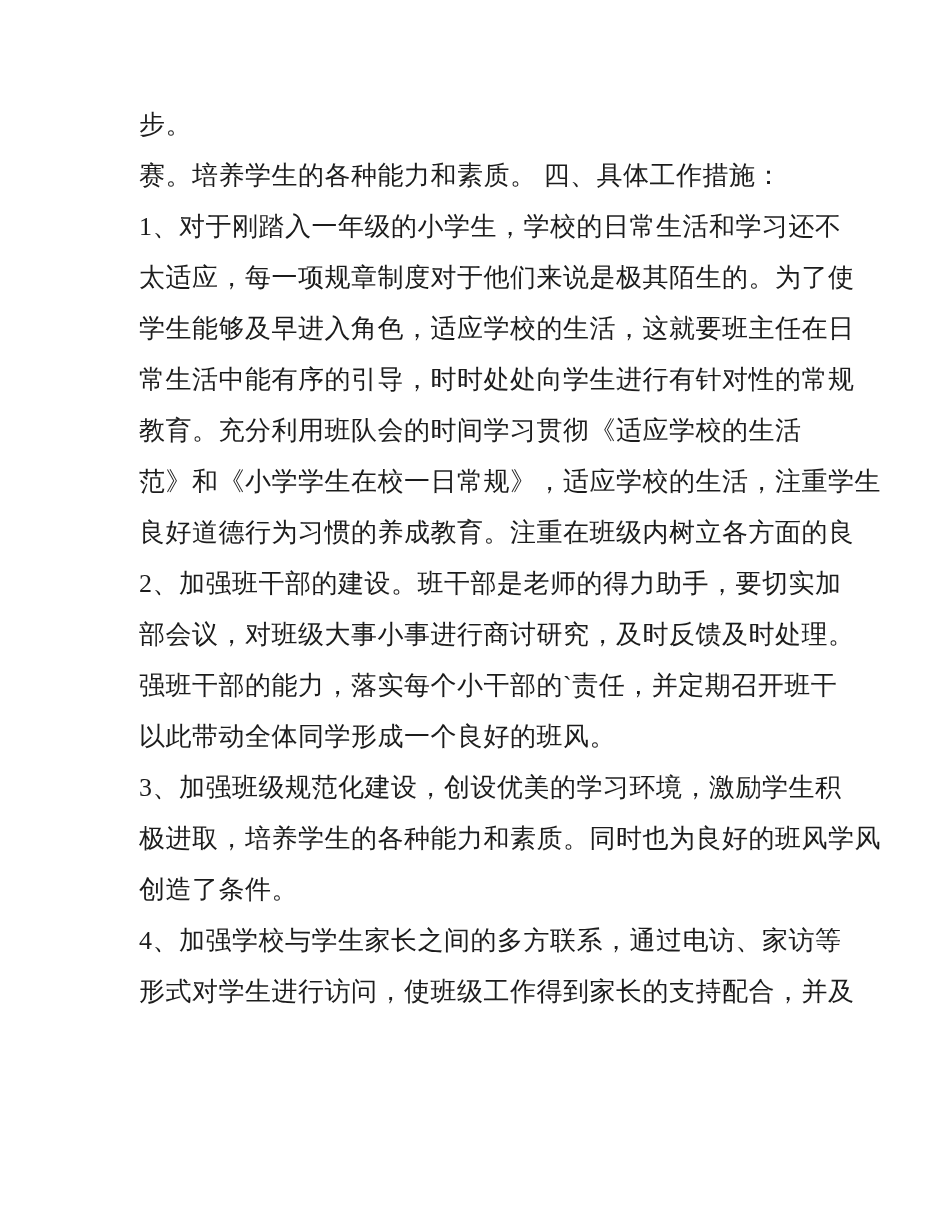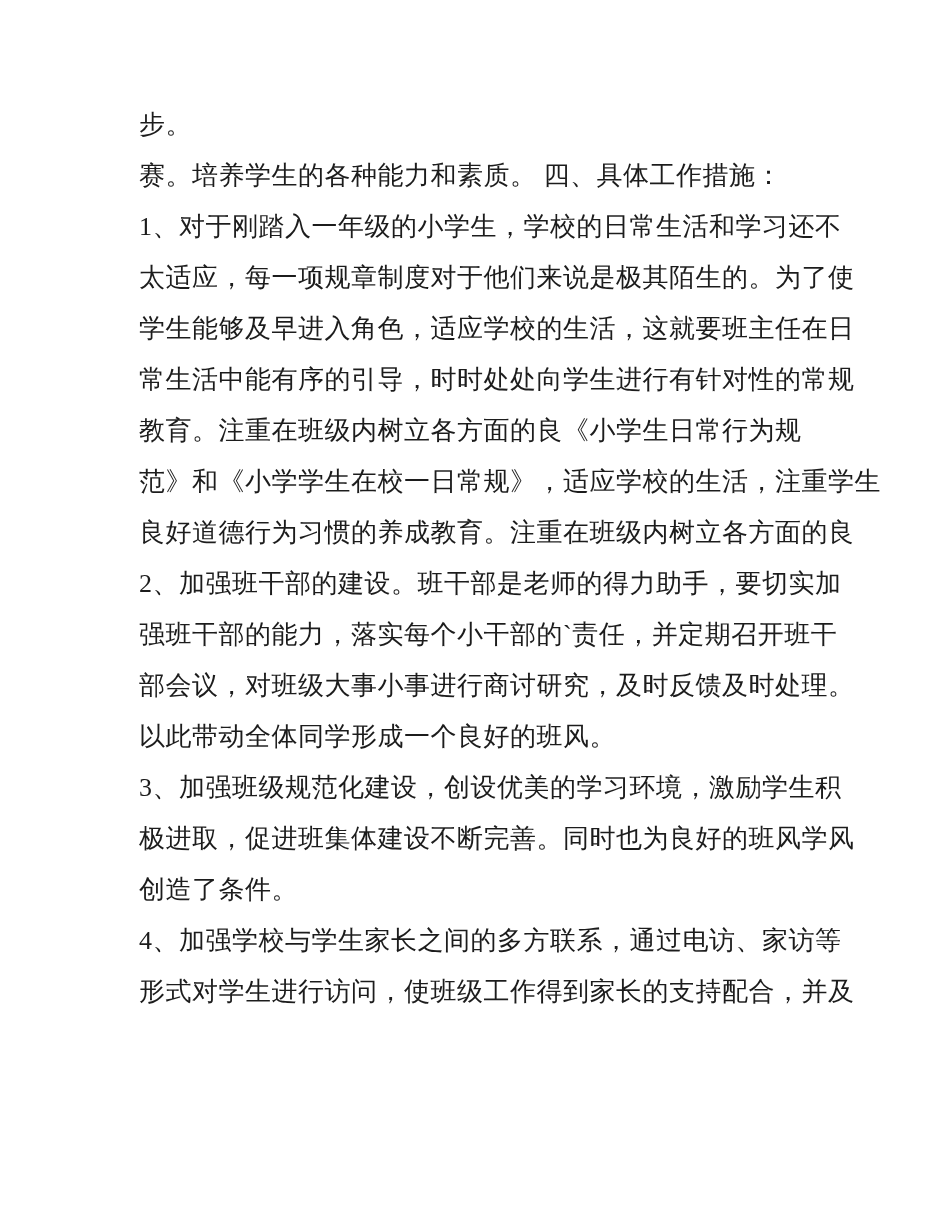--- a/index.html
+++ b/index.html
@@ -36,26 +36,26 @@
 <body>
 
 <div class="page">
   <div class="text-block">
     <div class="text-line">步。</div>
     <div class="text-line">赛。培养学生的各种能力和素质。 四、具体工作措施：</div>
     <div class="text-line">1、对于刚踏入一年级的小学生，学校的日常生活和学习还不</div>
     <div class="text-line">太适应，每一项规章制度对于他们来说是极其陌生的。为了使</div>
     <div class="text-line">学生能够及早进入角色，适应学校的生活，这就要班主任在日</div>
     <div class="text-line">常生活中能有序的引导，时时处处向学生进行有针对性的常规</div>
-    <div class="text-line">教育。注重在班级内树立各方面的良《小学生日常行为规</div>
+    <div class="text-line">教育。充分利用班队会的时间学习贯彻《适应学校的生活</div>
     <div class="text-line">范》和《小学学生在校一日常规》，适应学校的生活，注重学生</div>
     <div class="text-line">良好道德行为习惯的养成教育。注重在班级内树立各方面的良</div>
     <div class="text-line">2、加强班干部的建设。班干部是老师的得力助手，要切实加</div>
+    <div class="text-line">部会议，对班级大事小事进行商讨研究，及时反馈及时处理。</div>
     <div class="text-line">强班干部的能力，落实每个小干部的`责任，并定期召开班干</div>
-    <div class="text-line">部会议，对班级大事小事进行商讨研究，及时反馈及时处理。</div>
     <div class="text-line">以此带动全体同学形成一个良好的班风。</div>
     <div class="text-line">3、加强班级规范化建设，创设优美的学习环境，激励学生积</div>
-    <div class="text-line">极进取，促进班集体建设不断完善。同时也为良好的班风学风</div>
+    <div class="text-line">极进取，培养学生的各种能力和素质。同时也为良好的班风学风</div>
     <div class="text-line">创造了条件。</div>
     <div class="text-line">4、加强学校与学生家长之间的多方联系，通过电访、家访等</div>
     <div class="text-line">形式对学生进行访问，使班级工作得到家长的支持配合，并及</div>
   </div>
 </div>
 
 </body></html>

